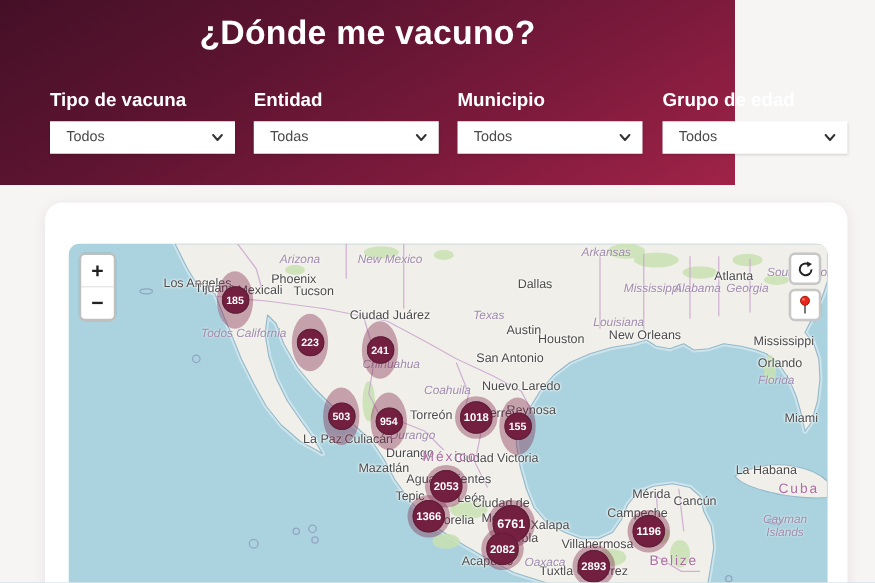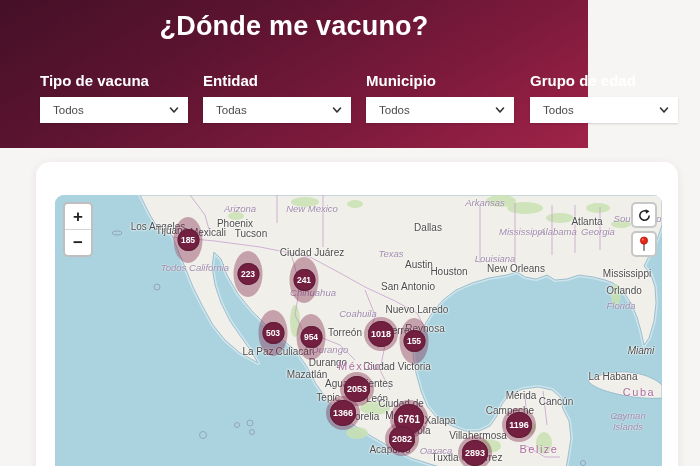--- a/index.html
+++ b/index.html
@@ -211,21 +211,21 @@
         <span class="mlabel kcity" style="left: 153px; top: 38px;">Mexicali</span>
         <span class="mlabel kcity" style="left: 257px; top: 58px;">Ciudad Juárez</span>
         <span class="mlabel kcity" style="left: 373px; top: 33px;">Dallas</span>
         <span class="mlabel kcity" style="left: 364px; top: 70px;">Austin</span>
         <span class="mlabel kcity" style="left: 394px; top: 77px;">Houston</span>
         <span class="mlabel kcity" style="left: 353px; top: 92px;">San Antonio</span>
         <span class="mlabel kcity" style="left: 461px; top: 74px;">New Orleans</span>
         <span class="mlabel kcity" style="left: 532px; top: 27px;">Atlanta</span>
         <span class="mlabel kcity" style="left: 572px; top: 79px;">Mississippi</span>
         <span class="mlabel kcity" style="left: 569px; top: 96px;">Orlando</span>
-        <span class="mlabel kcity" style="left: 586px; top: 156px; font-style: italic;">Miami</span>
+        <span class="mlabel kcity" style="left: 586px; top: 140px;">Miami</span>
         <span class="mlabel kcity" style="left: 558px; top: 182px;">La Habana</span>
         <span class="mlabel kcity" style="left: 362px; top: 115px;">Nuevo Laredo</span>
         <span class="mlabel kcity" style="left: 370px; top: 134px;">Reynosa</span>
         <span class="mlabel kcity" style="left: 337px; top: 136px;">Monterrey</span>
         <span class="mlabel kcity" style="left: 290px; top: 138px;">Torreón</span>
         <span class="mlabel kcity" style="left: 203px; top: 157px;">La Paz</span>
         <span class="mlabel kcity" style="left: 240px; top: 157px;">Culiacán</span>
         <span class="mlabel kcity" style="left: 273px; top: 168px;">Durango</span>
         <span class="mlabel kcity" style="left: 252px; top: 180px;">Mazatlán</span>
         <span class="mlabel kcity" style="left: 342px; top: 172px;">Ciudad Victoria</span>

